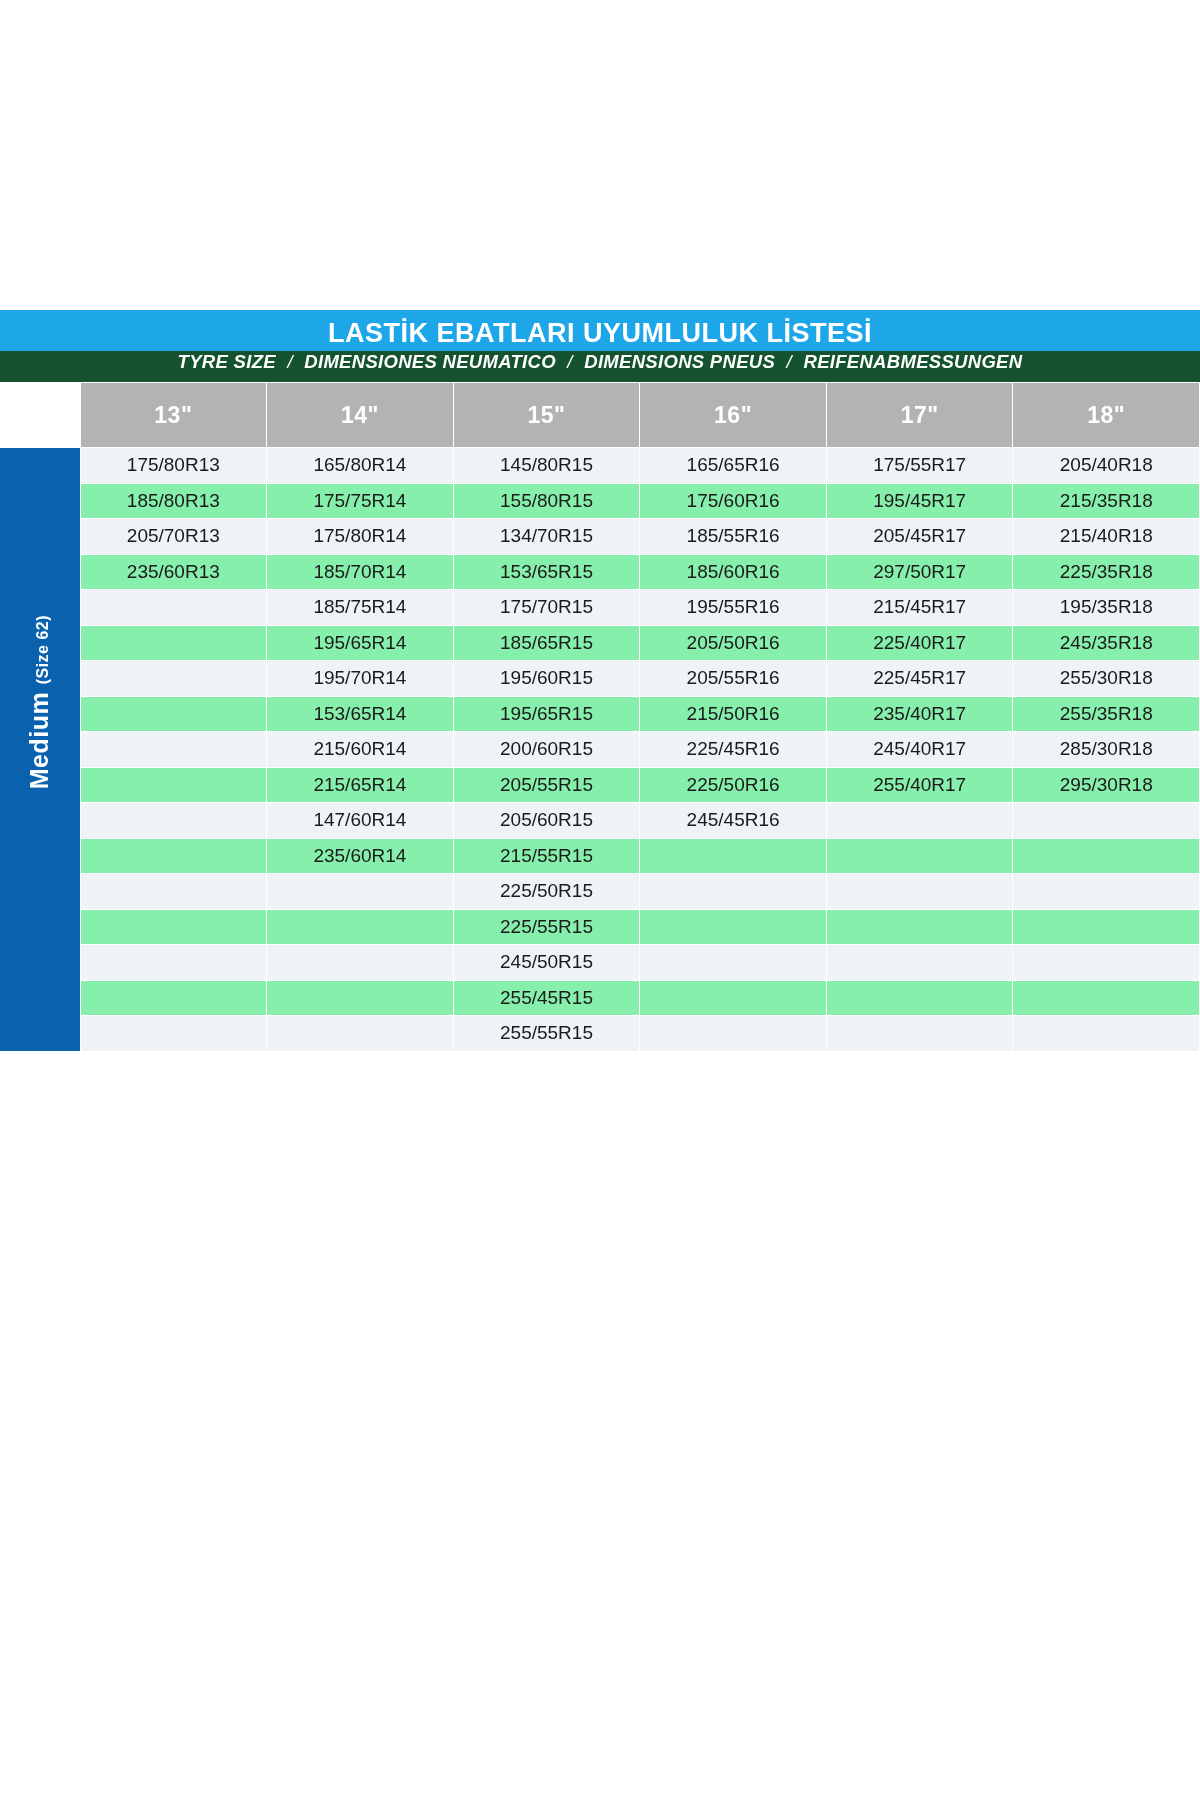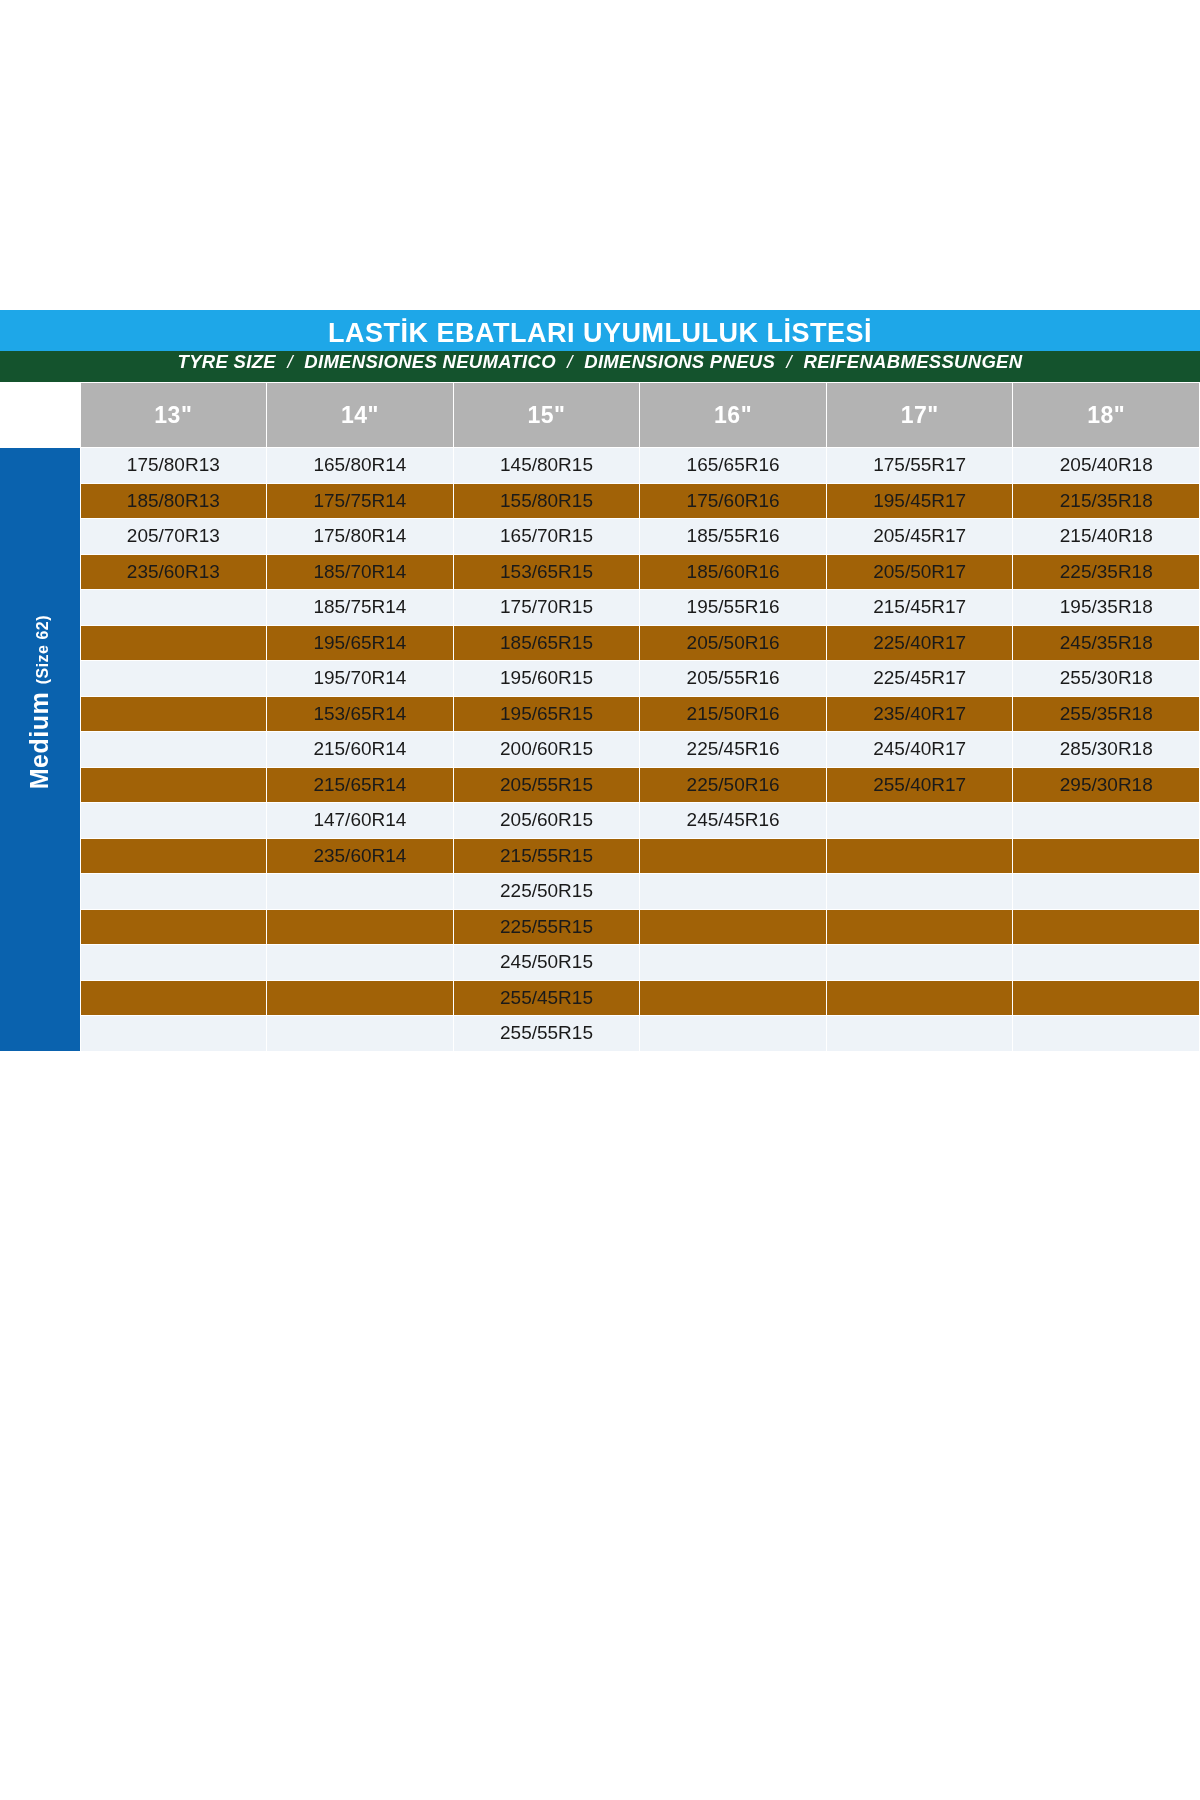--- a/index.html
+++ b/index.html
@@ -101,21 +101,21 @@
     height: 34.5px;
     text-align: center;
     vertical-align: middle;
     font-size: 19px;
     color: #1a1a1a;
     border: 1px solid #ffffff;
     background: #eef3f8;
     padding: 0;
   }
   td.cell.alt {
-    background: #a16207;
+    background: #86efac;
   }
 </style>
 </head>
 <body>
 
 <div class="sheet">
 
   <div class="title-band">LASTİK EBATLARI UYUMLULUK LİSTESİ</div>
 
   <div class="subtitle-band">
@@ -168,31 +168,31 @@
           <td class="cell alt">185/80R13</td>
           <td class="cell alt">175/75R14</td>
           <td class="cell alt">155/80R15</td>
           <td class="cell alt">175/60R16</td>
           <td class="cell alt">195/45R17</td>
           <td class="cell alt">215/35R18</td>
         </tr>
         <tr>
           <td class="cell">205/70R13</td>
           <td class="cell">175/80R14</td>
-          <td class="cell">165/70R15</td>
+          <td class="cell">134/70R15</td>
           <td class="cell">185/55R16</td>
           <td class="cell">205/45R17</td>
           <td class="cell">215/40R18</td>
         </tr>
         <tr>
           <td class="cell alt">235/60R13</td>
           <td class="cell alt">185/70R14</td>
           <td class="cell alt">153/65R15</td>
           <td class="cell alt">185/60R16</td>
-          <td class="cell alt">205/50R17</td>
+          <td class="cell alt">297/50R17</td>
           <td class="cell alt">225/35R18</td>
         </tr>
         <tr>
           <td class="cell"></td>
           <td class="cell">185/75R14</td>
           <td class="cell">175/70R15</td>
           <td class="cell">195/55R16</td>
           <td class="cell">215/45R17</td>
           <td class="cell">195/35R18</td>
         </tr>

